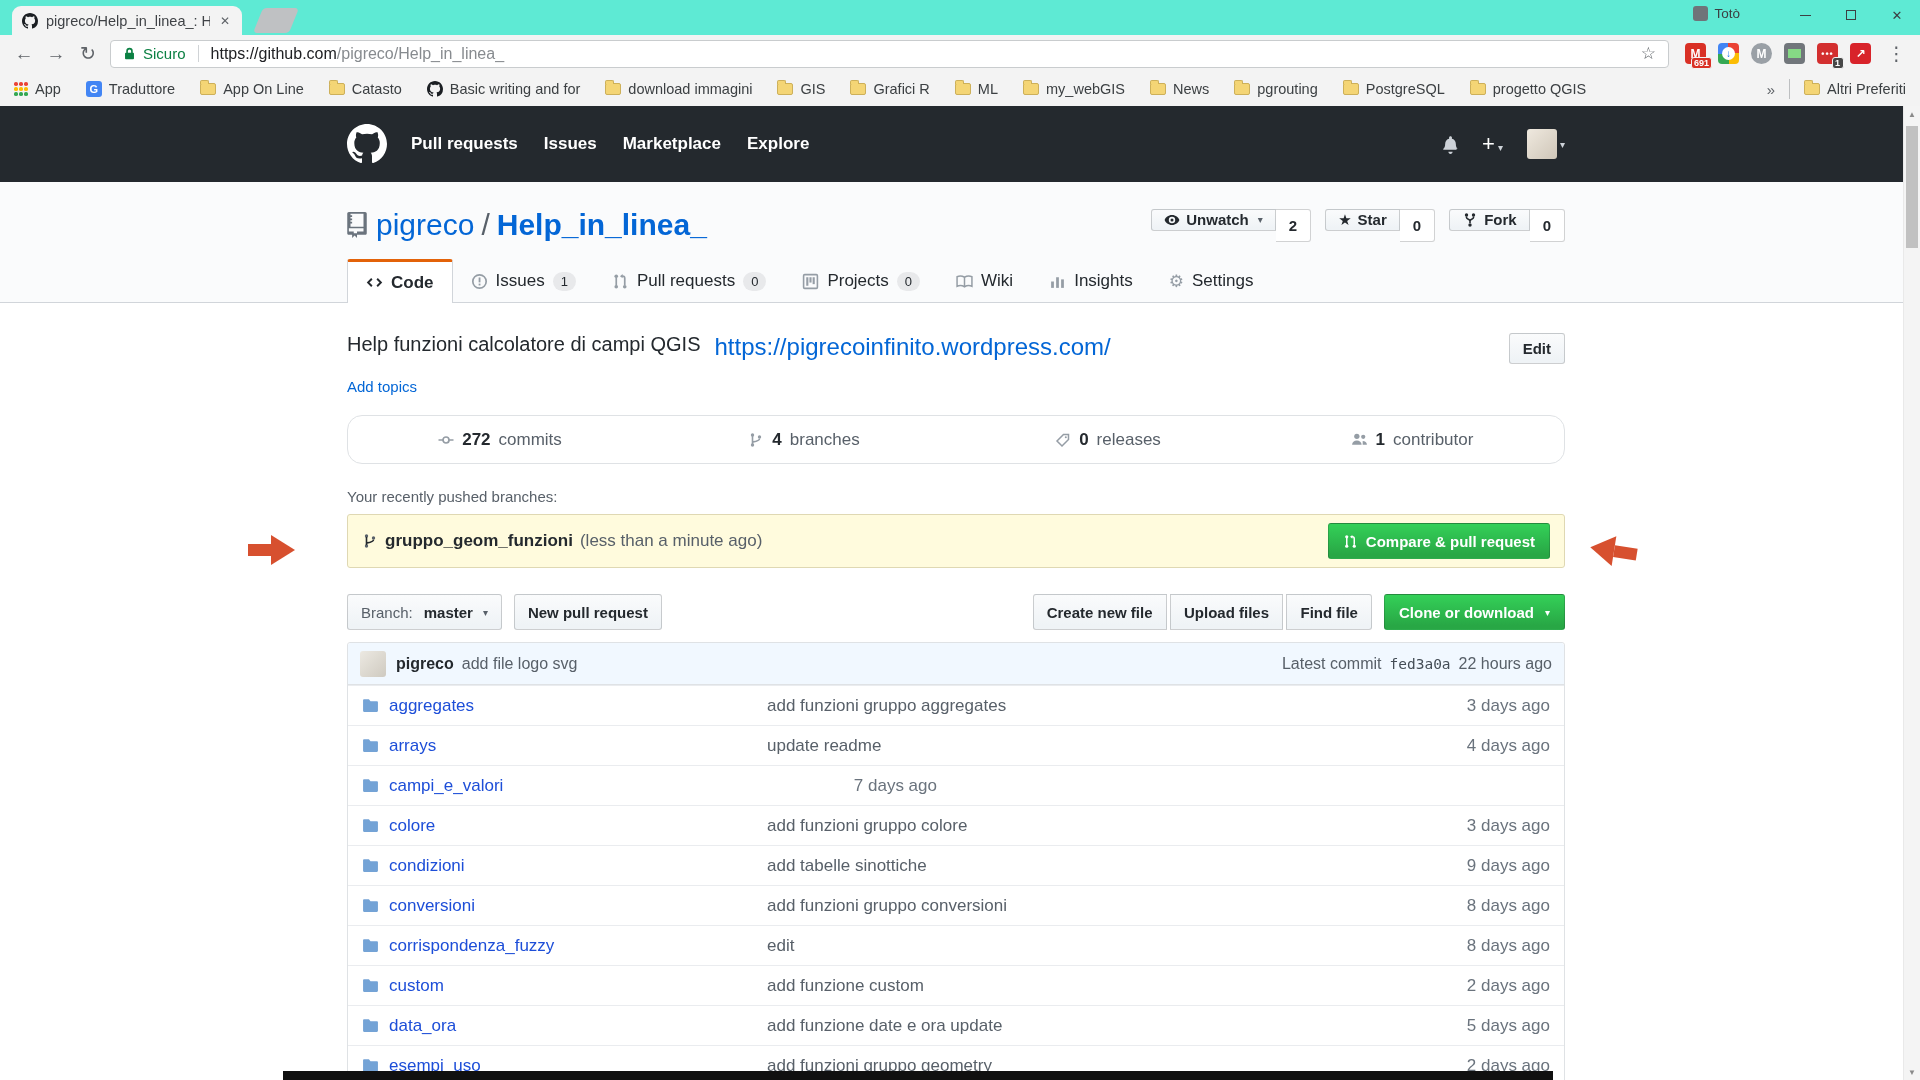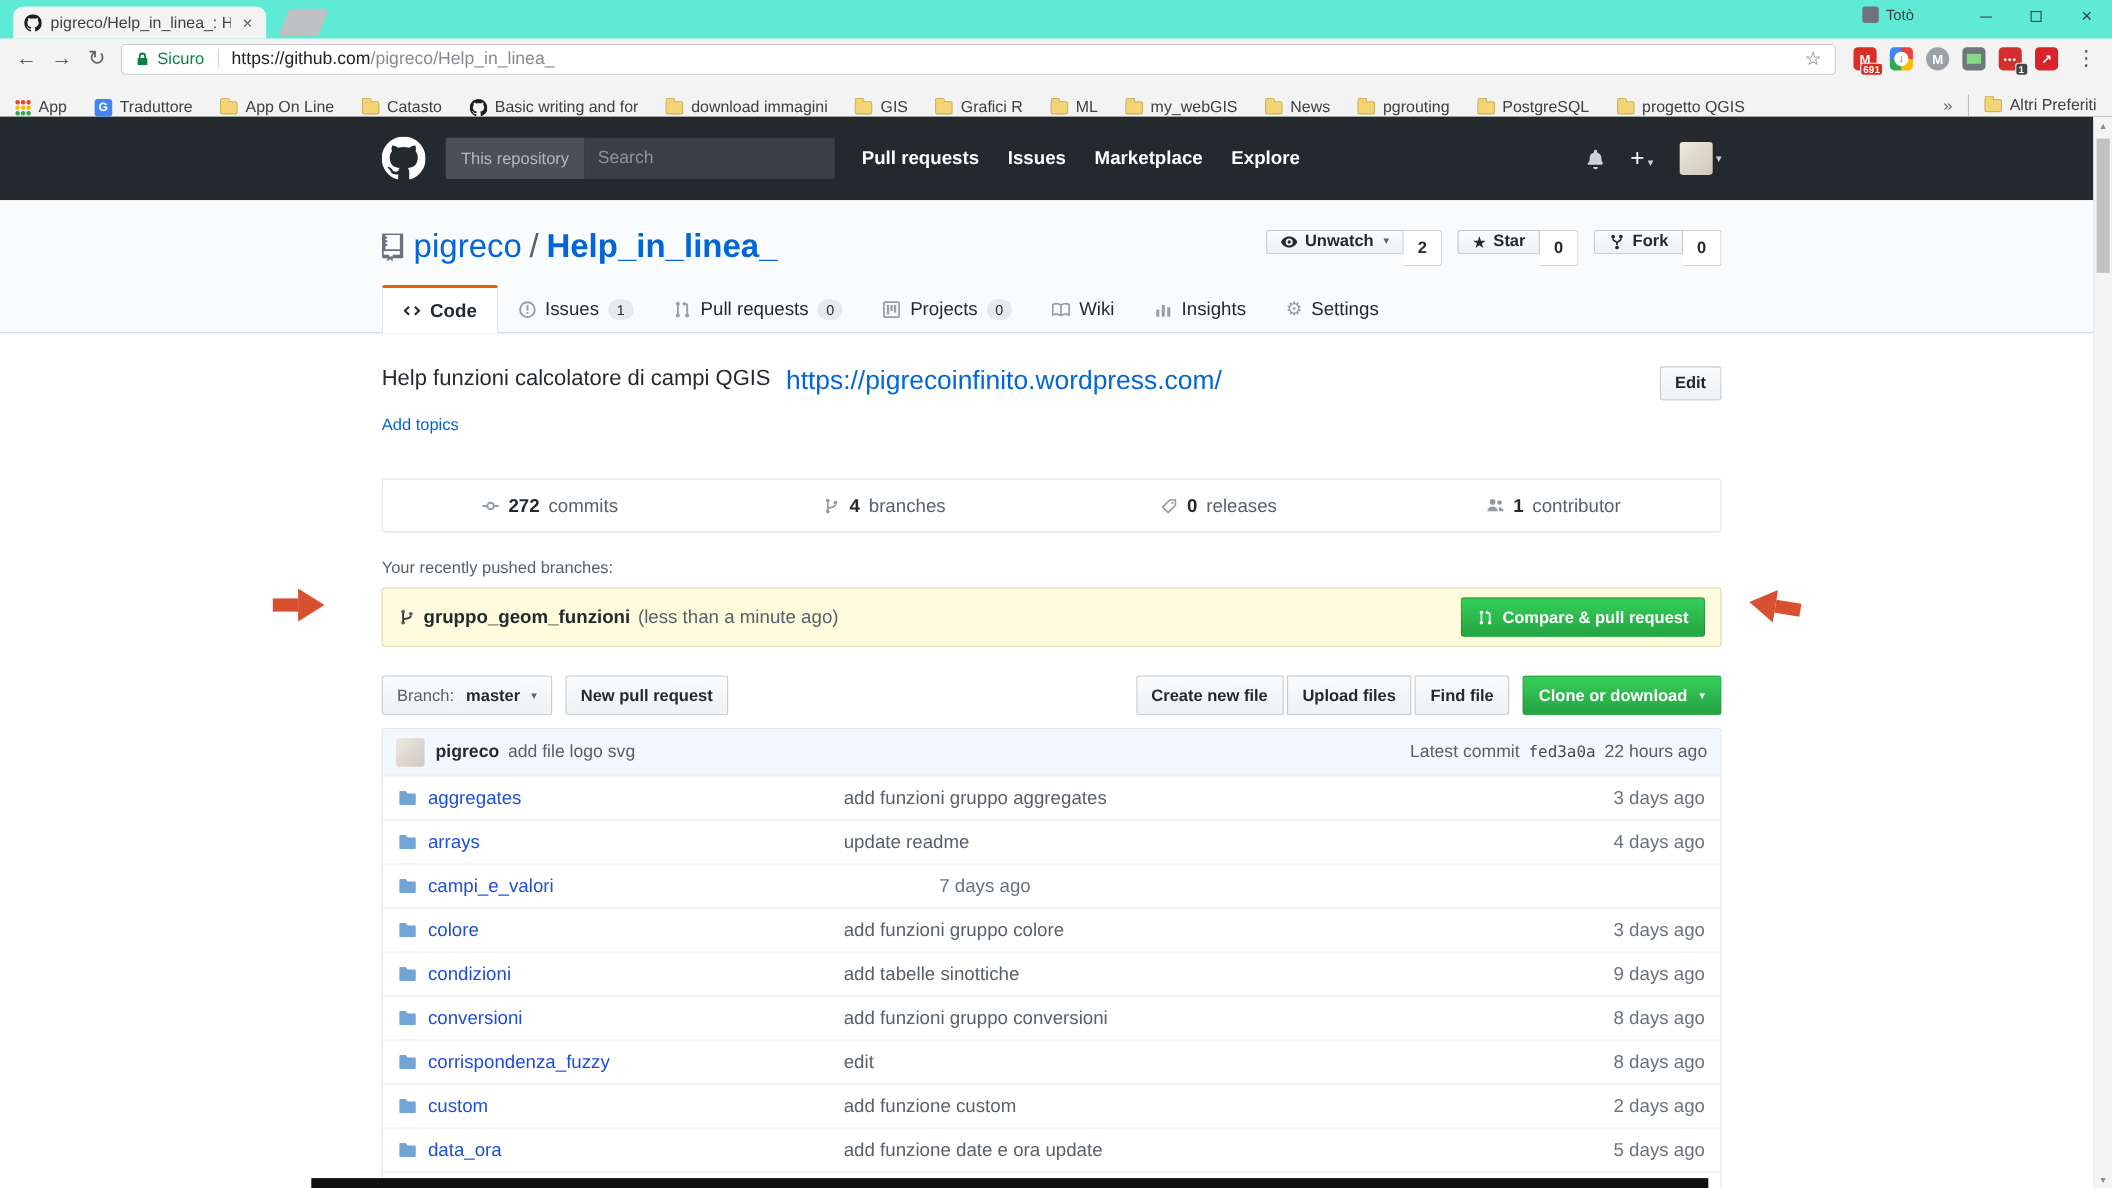--- a/index.html
+++ b/index.html
@@ -50,21 +50,21 @@
   .ext.gmail { background: #d93025; }
   .ext.dl { background: conic-gradient(#ea4335 0 25%, #fbbc04 0 50%, #34a853 0 75%, #4285f4 0); color: #fff; }
   .ext.dl span { background: #fff; color: #1a73e8; width: 13px; height: 13px; border-radius: 50%; font-size: 10px; display: flex; align-items: center; justify-content: center; }
   .ext.mega { background: #9aa0a6; border-radius: 50%; }
   .ext.monitor { background: #71767b; }
   .ext.monitor span { width: 13px; height: 9px; background: #86d985; display: block; }
   .ext.pass { background: #d32f2f; font-size: 9px; letter-spacing: 1px; }
   .ext.desk { background: #d8232a; }
   .menu-dots { font-size: 19px; color: #5f6368; padding: 0 6px; }
 
-  .bookmarks { height: 34px; background: #f3f3f3; display: flex; align-items: flex-end; padding: 0 14px; gap: 25px; font-size: 14.5px; color: #3c4043; }
+  .bookmarks { height: 34px; background: #f3f3f3; display: flex; align-items: center; padding: 0 14px; gap: 25px; font-size: 14.5px; color: #3c4043; }
   .bm { display: flex; align-items: center; gap: 7px; white-space: nowrap; }
   .bm-folder { width: 16px; height: 12px; background: #f4d575; border: 1px solid #cdb05a; border-radius: 2px; position: relative; }
   .bm-folder::before { content: ""; position: absolute; top: -4px; left: -1px; width: 7px; height: 3px; background: #f4d575; border: 1px solid #cdb05a; border-bottom: none; border-radius: 2px 2px 0 0; }
   .apps-grid { width: 14px; height: 14px; display: grid; grid-template-columns: repeat(3,1fr); gap: 1.5px; }
   .apps-grid i { border-radius: 50%; }
   .apps-grid i:nth-child(-n+3) { background: #ea4335; }
   .apps-grid i:nth-child(n+4):nth-child(-n+6) { background: #fbbc04; }
   .apps-grid i:nth-child(n+7) { background: #34a853; }
   .translate-ic { width: 16px; height: 16px; background: #4285f4; border-radius: 3px; color: #fff; font-size: 11px; font-weight: bold; display: flex; align-items: center; justify-content: center; }
   .bm-right { margin-left: auto; display: flex; align-items: center; gap: 14px; }
@@ -119,21 +119,21 @@
   .website { font-size: 24px; color: #0366d6; margin-left: 14px; text-decoration: none; }
   .btn {
     display: inline-flex; align-items: center; gap: 7px; height: 36px; padding: 0 13px;
     font-size: 15px; font-weight: bold; color: #24292e;
     background: linear-gradient(-180deg,#fafbfc,#eff3f6 90%);
     border: 1px solid rgba(27,31,35,.2); border-radius: 3px; white-space: nowrap;
   }
   .btn-sm { height: 31px; margin-left: auto; }
   .add-topics { margin-top: 14px; font-size: 15px; color: #0366d6; }
 
-  .stats { margin-top: 40px; display: flex; border: 1px solid #dfe2e5; border-radius: 3px; height: 49px; align-items: center; }
+  .stats { margin-top: 20px; display: flex; border: 1px solid #dfe2e5; border-radius: 15px; height: 49px; align-items: center; }
   .stat { flex: 1; display: flex; justify-content: center; align-items: center; gap: 8px; font-size: 17px; color: #586069; }
   .stat b { color: #24292e; }
   .stat .sicon { color: #959da5; }
 
   .recent-h { margin-top: 24px; font-size: 15px; color: #586069; }
   .banner { margin-top: 9px; background: #fffbdd; border: 1px solid #dfd8b3; border-radius: 3px; display: flex; align-items: center; padding: 8px 14px; height: 54px; }
   .banner .bname { font-weight: bold; font-size: 17px; margin-left: 7px; }
   .banner .btime { font-size: 17px; color: #586069; margin-left: 7px; }
   .btn-green {
     display: inline-flex; align-items: center; gap: 8px; height: 36px; padding: 0 14px;
@@ -410,24 +410,20 @@
         <span>Altri Preferiti</span>
       </span>
   </span>
 </div>
 
 <div class="gh-header">
   <div class="gh-inner">
     <svg class="gh-logo" width="40" height="40" fill="#fff">
         <use href="#i-octocat"></use>
       </svg>
-    <div class="searchwrap">
-      <span class="scope">This repository</span>
-      <input class="gh-search" placeholder="Search" style="">
-    </div>
     <nav class="gh-nav">
       <span>Pull requests</span>
       <span>Issues</span>
       <span>Marketplace</span>
       <span>Explore</span>
     </nav>
     <div class="gh-right">
       <svg width="19" height="19" fill="#cdd2d8">
           <use href="#i-bell"></use>
         </svg>

